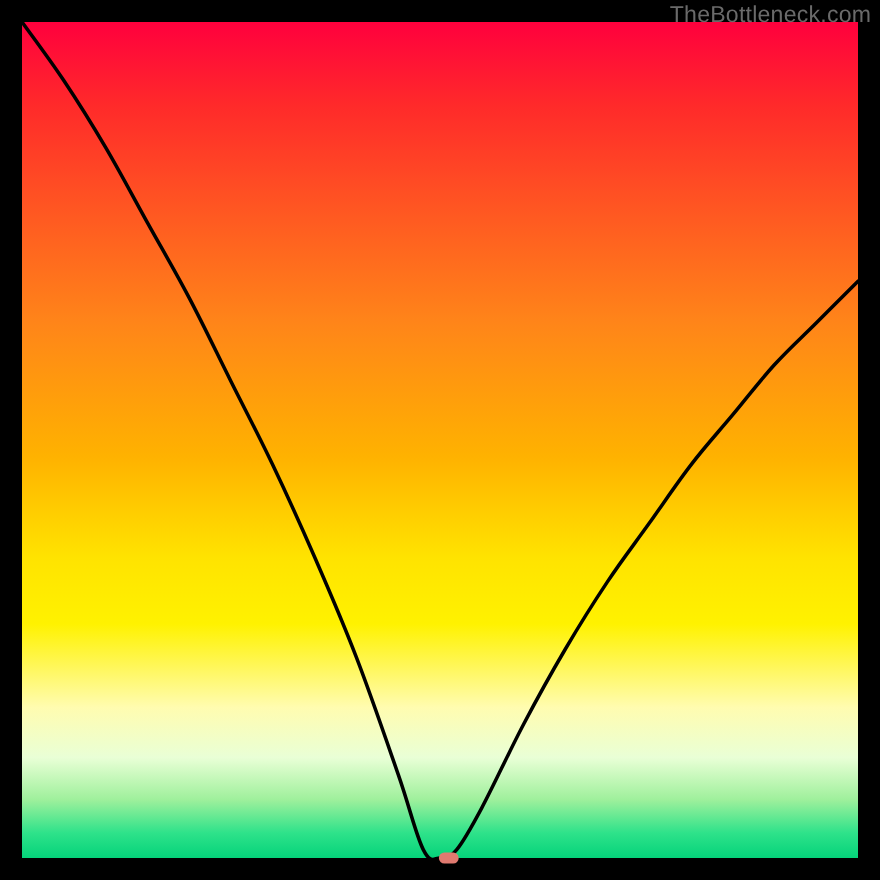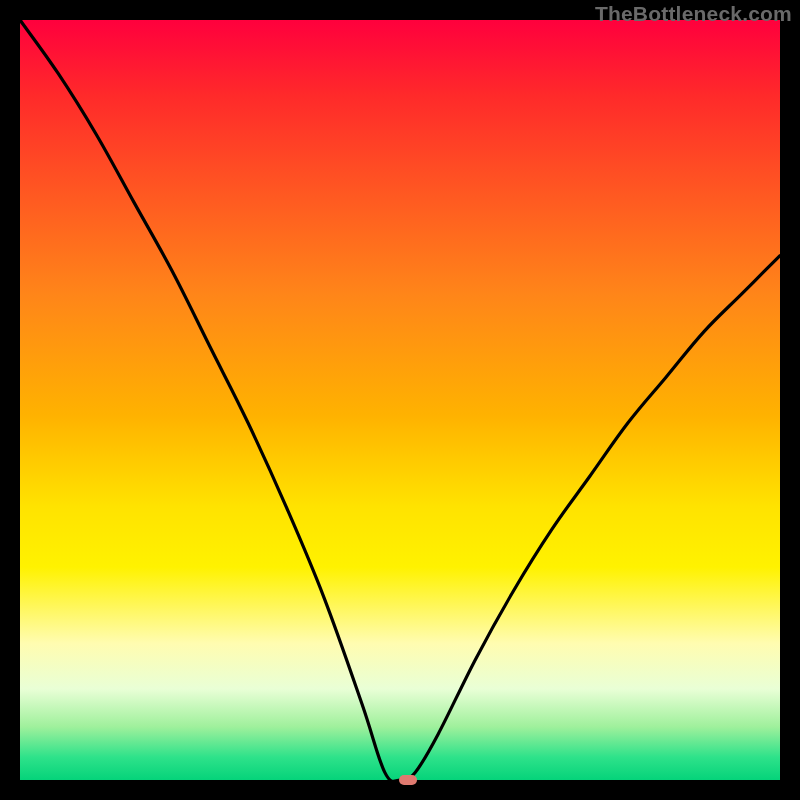--- a/index.html
+++ b/index.html
@@ -42,21 +42,21 @@
       #2ee28a 97%,
       #05d37a 100%
     );
   }
   .watermark {
     position: absolute;
     top: 2px;
     right: 8px;
     color: #6a6a6a;
     font-size: 21px;
-    font-weight: 700;
+    font-weight: 400;
     letter-spacing: 0.2px;
   }
   svg.curve {
     position: absolute;
     left: 20px;
     top: 20px;
     width: 760px;
     height: 760px;
     overflow: visible;
   }

